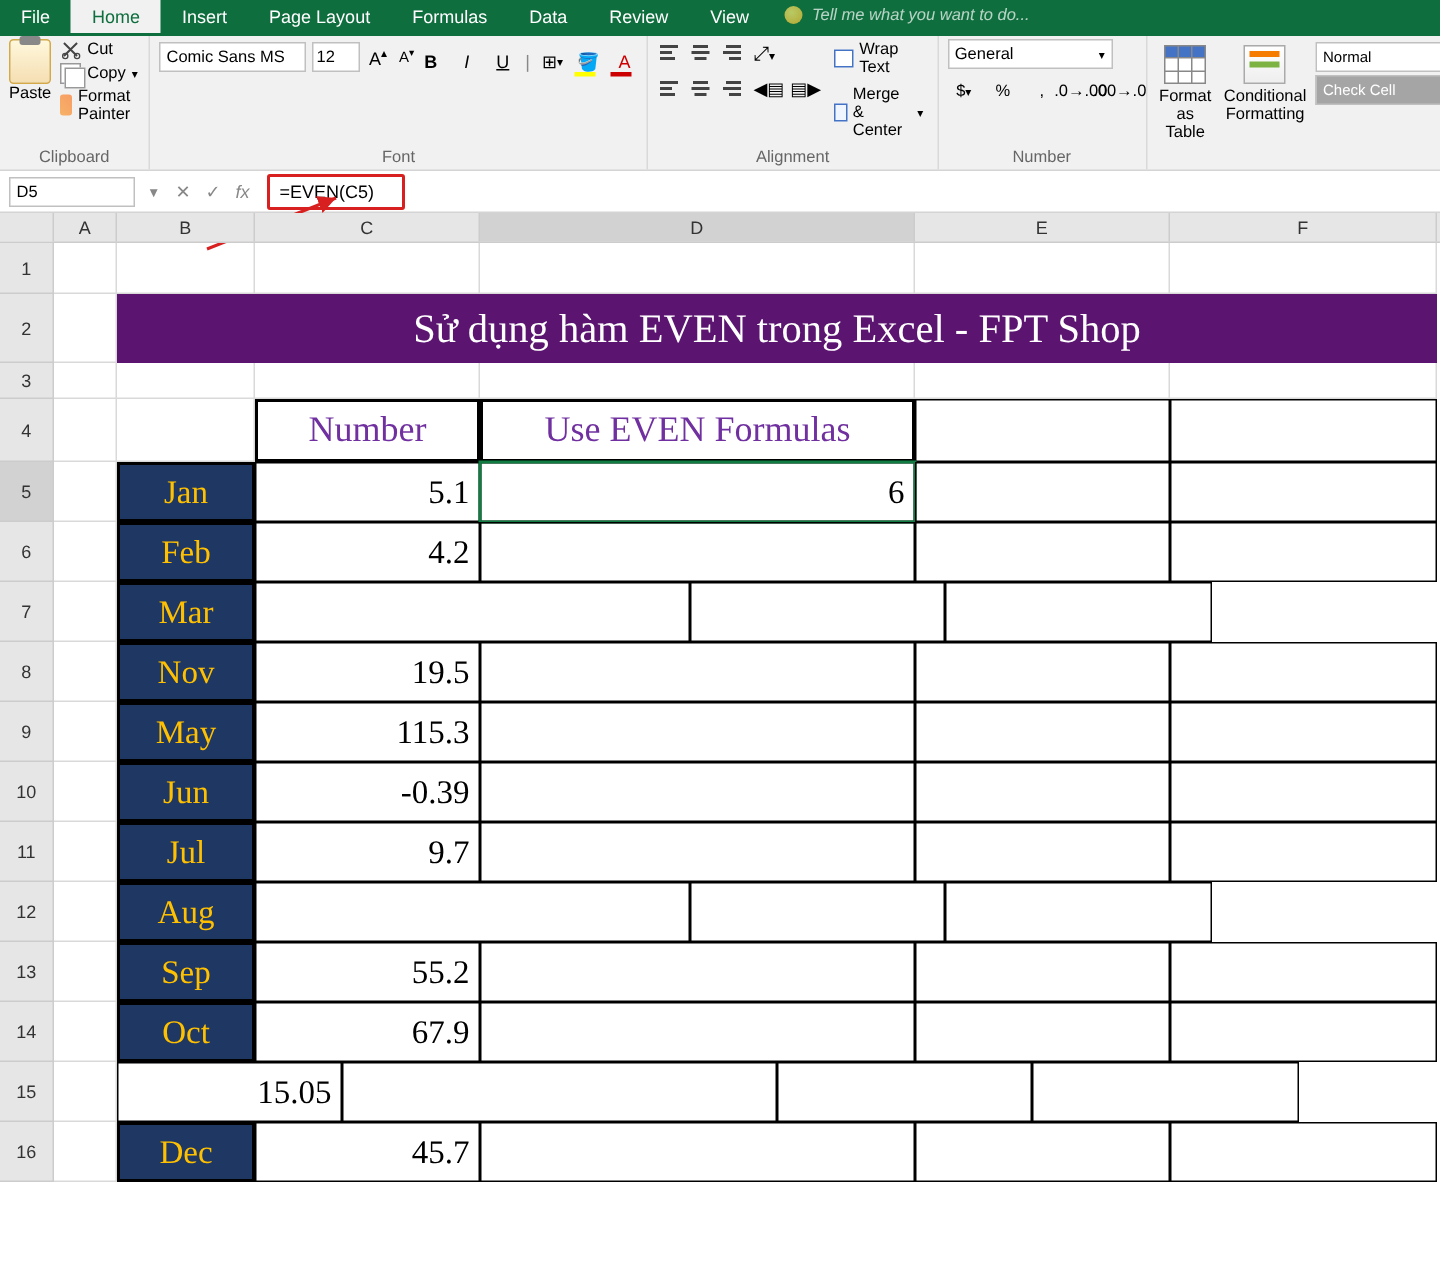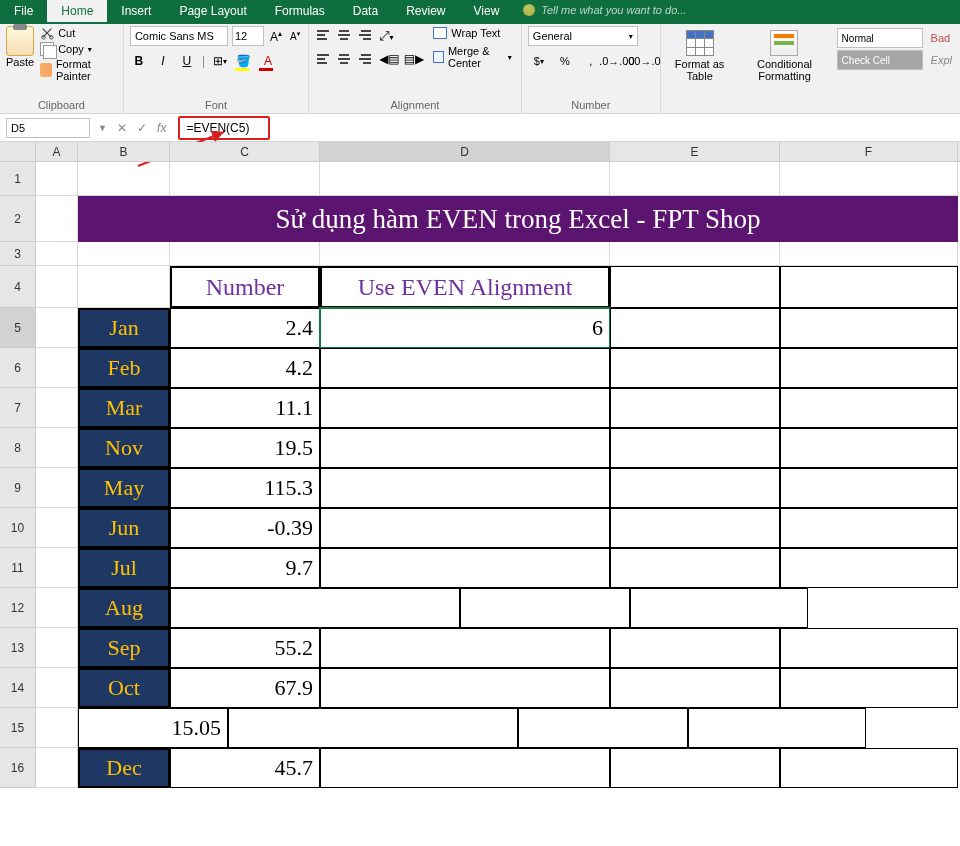--- a/index.html
+++ b/index.html
@@ -148,21 +148,21 @@
         <div class="clip-item">
           <span class="brush-icon"></span>
           <span>Format Painter</span>
         </div>
       </div>
     </div>
     <div class="group-label">Clipboard</div>
   </div>
 
   <div class="group">
-    <div style="display:flex;flex-direction:column">
+    <div style="display:flex;flex-direction:row">
       <div class="font-top">
         <input class="font-name" value="Comic Sans MS" style="">
         <input class="font-size" value="12" style="">
         <span class="aa">A<sup style="font-size:8px">▴</sup></span>
         <span class="aa" style="font-size:10px">A<sup style="font-size:7px">▾</sup></span>
       </div>
       <div class="font-bottom">
         <span class="btn-ic bold">B</span>
         <span class="btn-ic italic">I</span>
         <span class="btn-ic underline">U</span>
@@ -346,49 +346,48 @@
     <div class="cell cD" style="height:24px"></div>
     <div class="cell cE" style="height:24px"></div>
     <div class="cell cF" style="height:24px"></div>
   </div>
 
   <div class="row">
     <div class="rh" style="height:42px">4</div>
     <div class="cell cA" style="height:42px"></div>
     <div class="cell cB" style="height:42px"></div>
     <div class="cell cC hdr-cell" style="height:42px">Number</div>
-    <div class="cell cD hdr-cell" style="height:42px">Use EVEN Alignment</div>
+    <div class="cell cD hdr-cell" style="height:42px">Use EVEN Formulas</div>
     <div class="cell cE empty-b" style="height:42px"></div>
     <div class="cell cF empty-b" style="height:42px"></div>
   </div>
 
   <div id="data-rows">
       <div class="row">
         <div class="rh sel-r" style="height:40px">5</div>
         <div class="cell cA r-data"></div>
         <div class="cell cB r-data month-cell">Jan</div>
-        <div class="cell cC r-data num-cell">2.4</div>
+        <div class="cell cC r-data num-cell">5.1</div>
         <div class="cell cD r-data num-cell sel">6</div>
         <div class="cell cE r-data empty-b"></div>
         <div class="cell cF r-data empty-b"></div>
       </div>
       <div class="row">
         <div class="rh" style="height:40px">6</div>
         <div class="cell cA r-data"></div>
         <div class="cell cB r-data month-cell">Feb</div>
         <div class="cell cC r-data num-cell">4.2</div>
         <div class="cell cD r-data num-cell"></div>
         <div class="cell cE r-data empty-b"></div>
         <div class="cell cF r-data empty-b"></div>
       </div>
       <div class="row">
         <div class="rh" style="height:40px">7</div>
         <div class="cell cA r-data"></div>
         <div class="cell cB r-data month-cell">Mar</div>
-        <div class="cell cC r-data num-cell">11.1</div>
         <div class="cell cD r-data num-cell"></div>
         <div class="cell cE r-data empty-b"></div>
         <div class="cell cF r-data empty-b"></div>
       </div>
       <div class="row">
         <div class="rh" style="height:40px">8</div>
         <div class="cell cA r-data"></div>
         <div class="cell cB r-data month-cell">Nov</div>
         <div class="cell cC r-data num-cell">19.5</div>
         <div class="cell cD r-data num-cell"></div>

